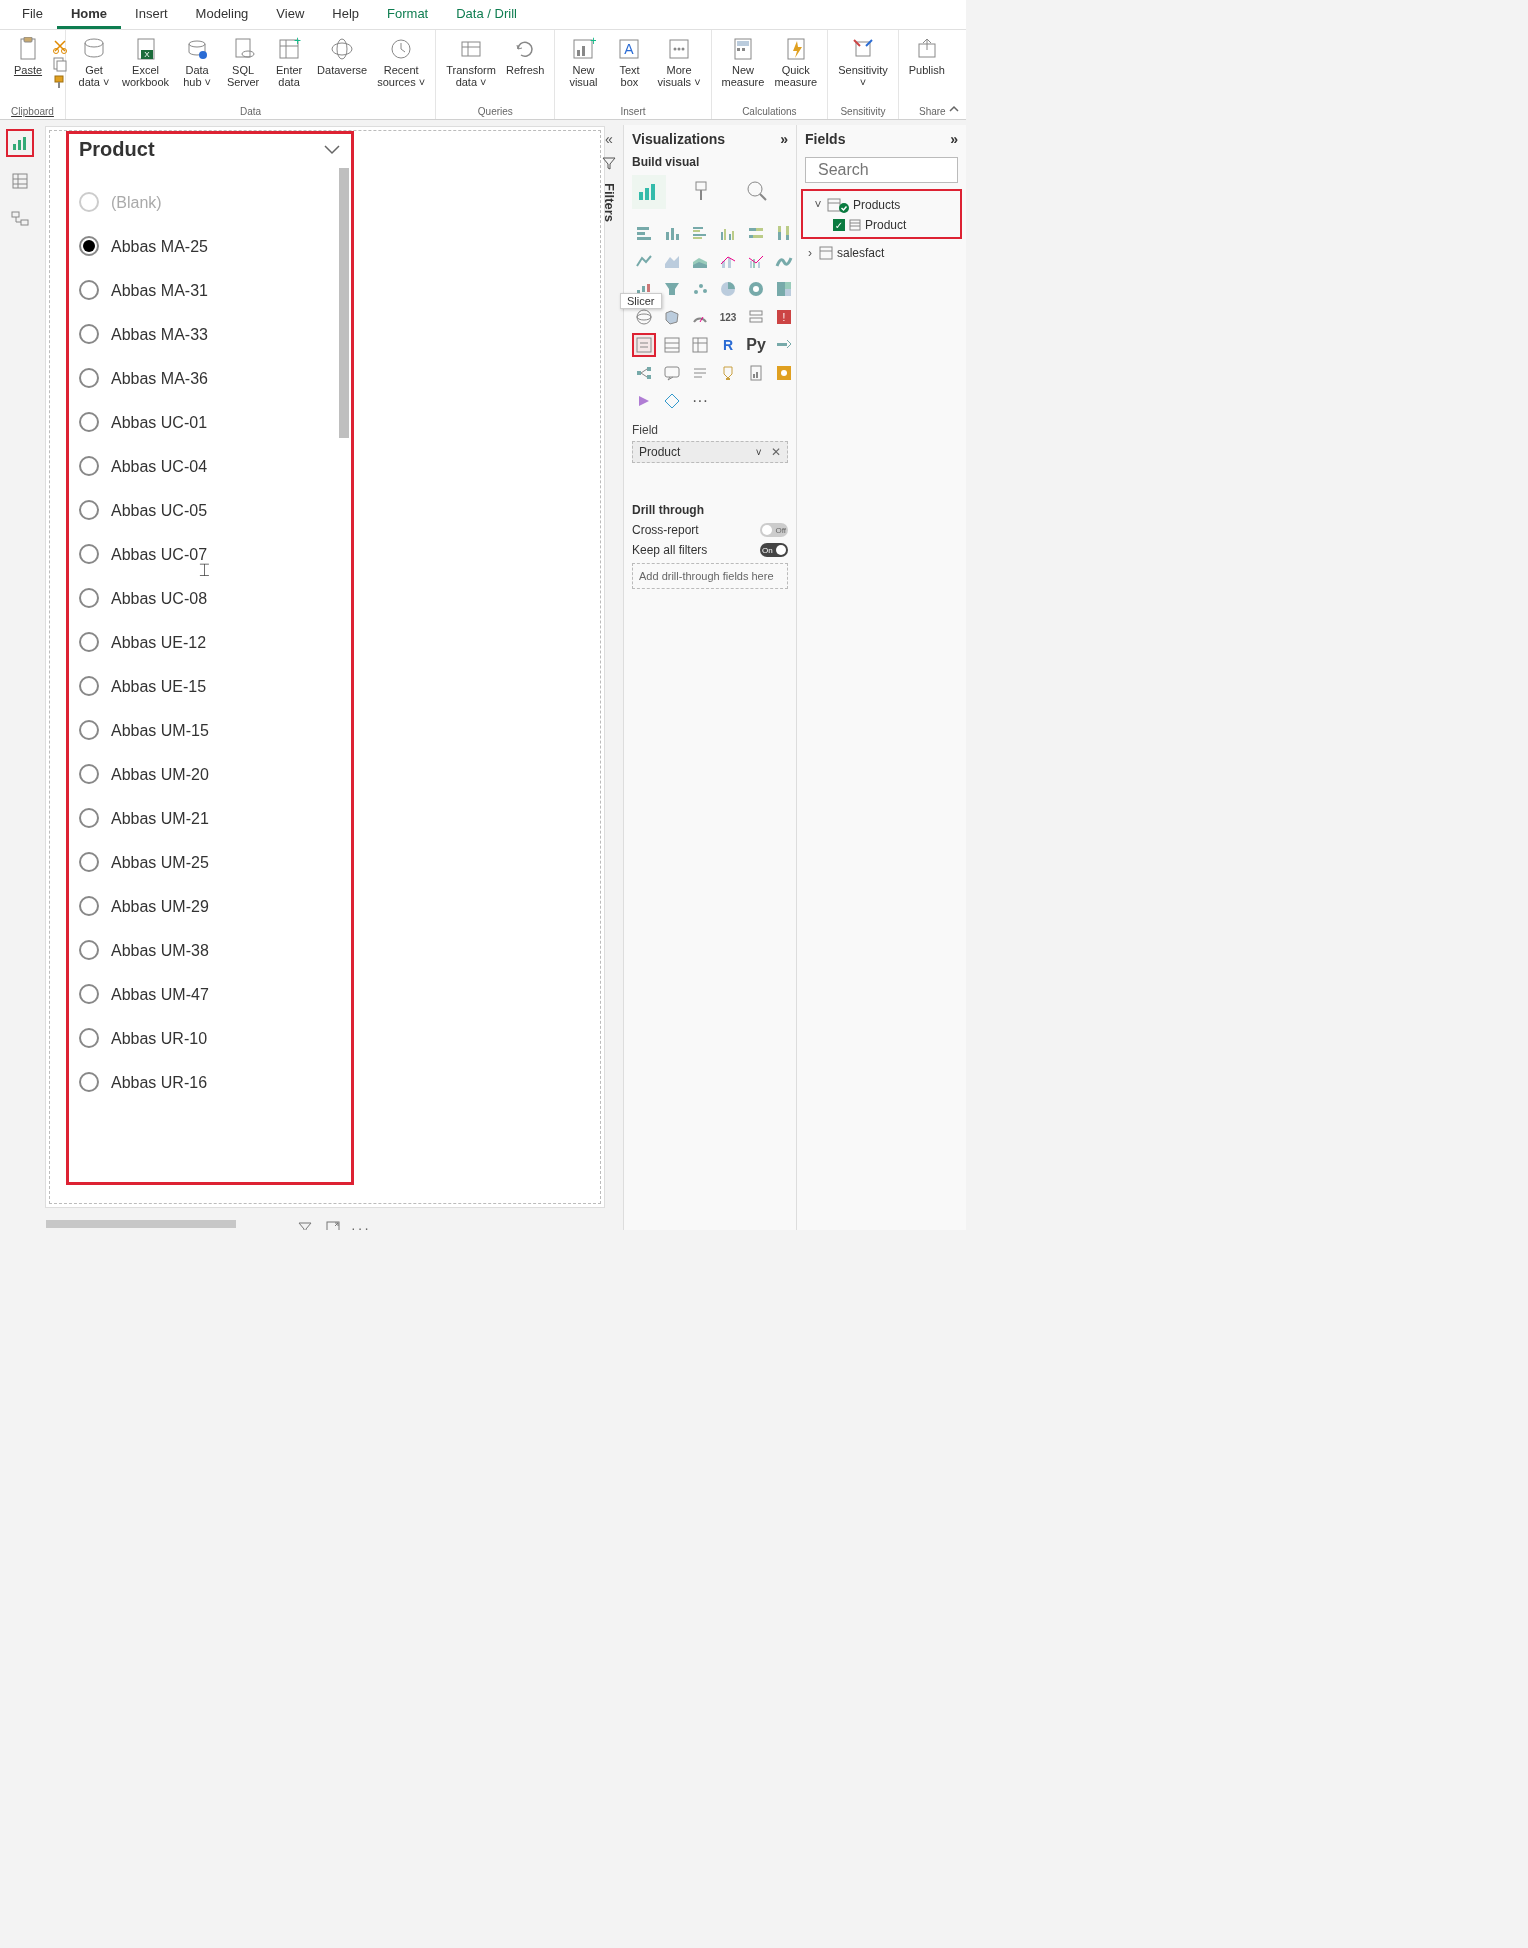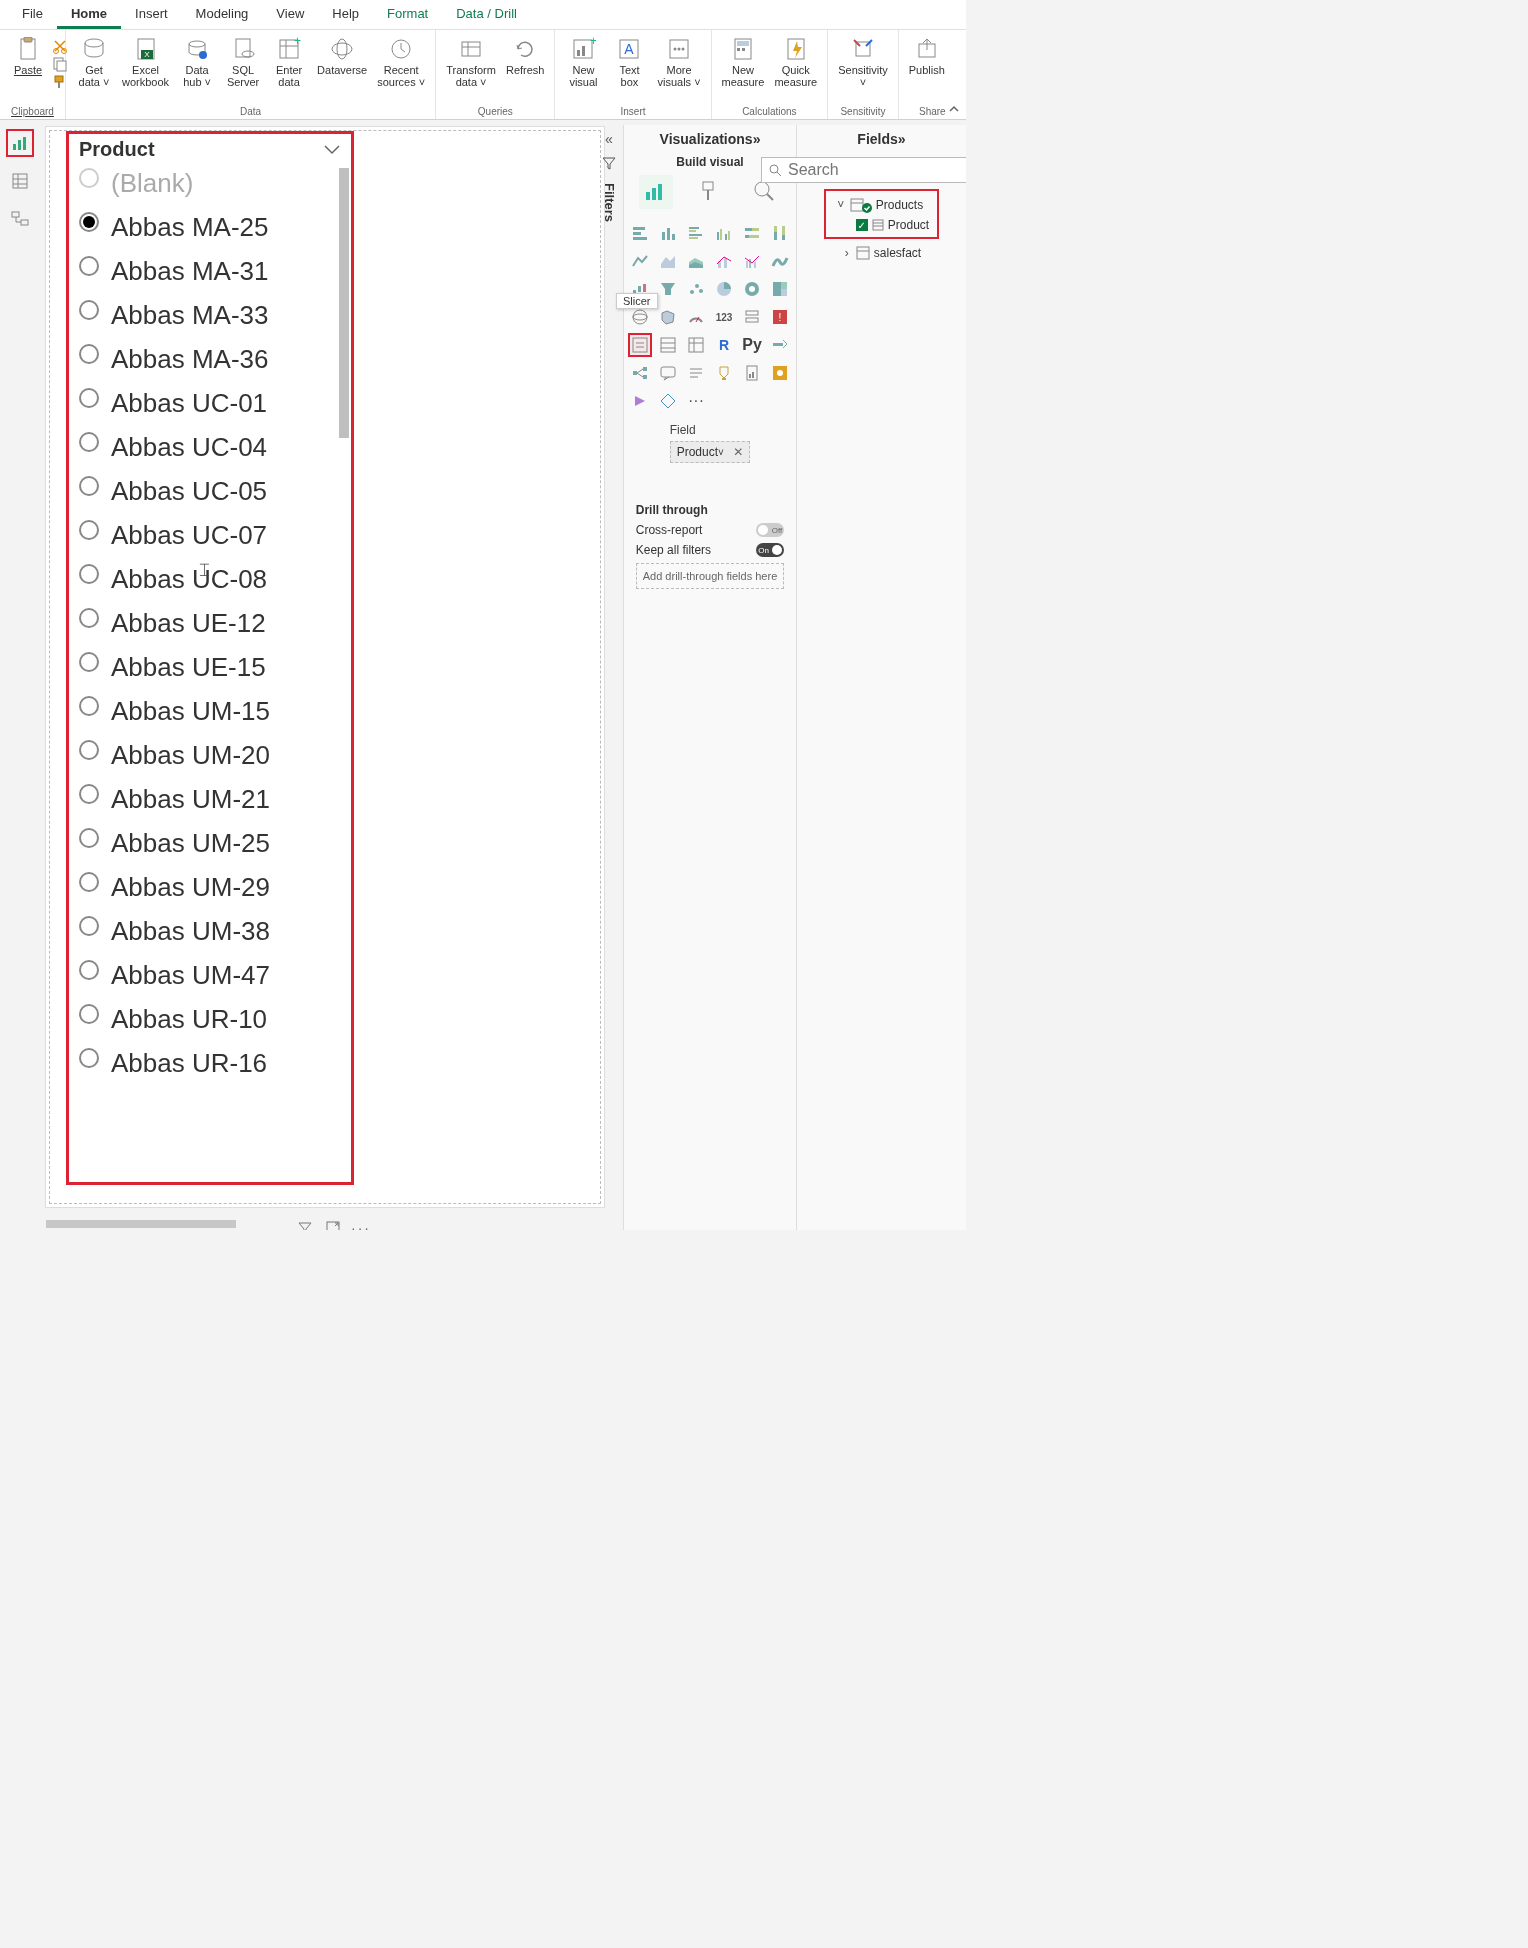--- a/index.html
+++ b/index.html
@@ -35,21 +35,21 @@
   .page { position:absolute; left:6px; top:2px; width:558px; height:1080px; background:#fff; box-shadow: 0 0 0 1px #ddd; }
   .page::before { content:""; position:absolute; inset:3px; border:1px dashed #bbb; pointer-events:none; }
 
   
   .slicer { position:absolute; left:20px; top:4px; width:288px; height:1054px; border:3px solid #d23; background:#fff; }
   .slicer-header { display:flex; align-items:center; justify-content:space-between; padding:4px 10px 2px 10px; }
   .slicer-title { font-size:20px; font-weight:600; }
   .slicer-chev { font-size:16px; color:#555; }
   .slicer-body { position:absolute; top:34px; bottom:0; left:0; right:0; overflow:hidden; }
   .slicer-list { padding-left:10px; }
-  .slicer-item { display:flex; align-items:flex-start; height:44px; font-size:26px; }
+  .slicer-item { display:flex; align-items:flex-end; height:44px; font-size:16px; }
   .slicer-item .radio { width:20px; height:20px; border:2px solid #888; border-radius:50%; margin-right:12px; display:flex; align-items:center; justify-content:center; flex-shrink:0; }
   .slicer-item.blank { color:#aaa; }
   .slicer-item.blank .radio { border-color:#ccc; }
   .slicer-item.selected .radio::after { content:""; width:12px; height:12px; background:#000; border-radius:50%; }
   .slicer-scroll { position:absolute; right:2px; top:0; width:10px; height:270px; background:#bfbfbf; }
 
   .cursor-ibeam { position:absolute; left:130px; top:392px; font-size:18px; color:#444; pointer-events:none;}
 
   .visual-footer { position:absolute; left:250px; top:1092px; display:flex; gap:10px; color:#666; }
   .visual-footer span { width:18px; height:18px; display:flex; align-items:center; justify-content:center; }
@@ -57,21 +57,21 @@
   .bottom-bar { position:absolute; left:6px; bottom:2px; width:558px; height:12px; }
   .bottom-bar::after{content:"";position:absolute;left:0;bottom:0;height:8px;width:190px;background:#c7c7c7;}
 
   
   .filters-collapsed { position:absolute; right:345px; top:6px; width:24px; display:flex; flex-direction:column; align-items:center; gap:8px; }
   .filters-collapsed .chev { font-size:14px; color:#555; }
   .filters-collapsed .vlabel { writing-mode: vertical-rl; font-size:13px; font-weight:600; color:#333; margin-top:4px;}
   .filters-collapsed .fic { width:16px; height:16px; }
 
   
-  .pane { position:absolute; top:0; bottom:0; background:#f9f9f9; border-left:1px solid #ddd; display:flex; flex-direction:column;align-items:center; }
+  .pane { position:absolute; top:0; bottom:0; background:#f9f9f9; border-left:1px solid #ddd; display:flex; flex-direction:column; }
   .pane-viz { right:170px; width:173px; }
   .pane-fields { right:0; width:170px; }
   .pane-header { display:flex; align-items:center; justify-content:space-between; padding:6px 8px; font-size:14px; font-weight:600; }
   .pane-sub { font-size:12px; padding:2px 8px; font-weight:600; color:#333;}
 
   .mode-tabs { display:flex; gap:20px; padding:4px 8px 8px 8px; }
   .mode-tab { width:34px; height:34px; display:flex; align-items:center; justify-content:center; border-bottom:3px solid transparent; }
   .mode-tab.active { background:#eef6f0; }
 
   .viz-grid { display:grid; grid-template-columns: repeat(6, 24px); gap:4px 4px; padding:4px 8px; position:relative;}

